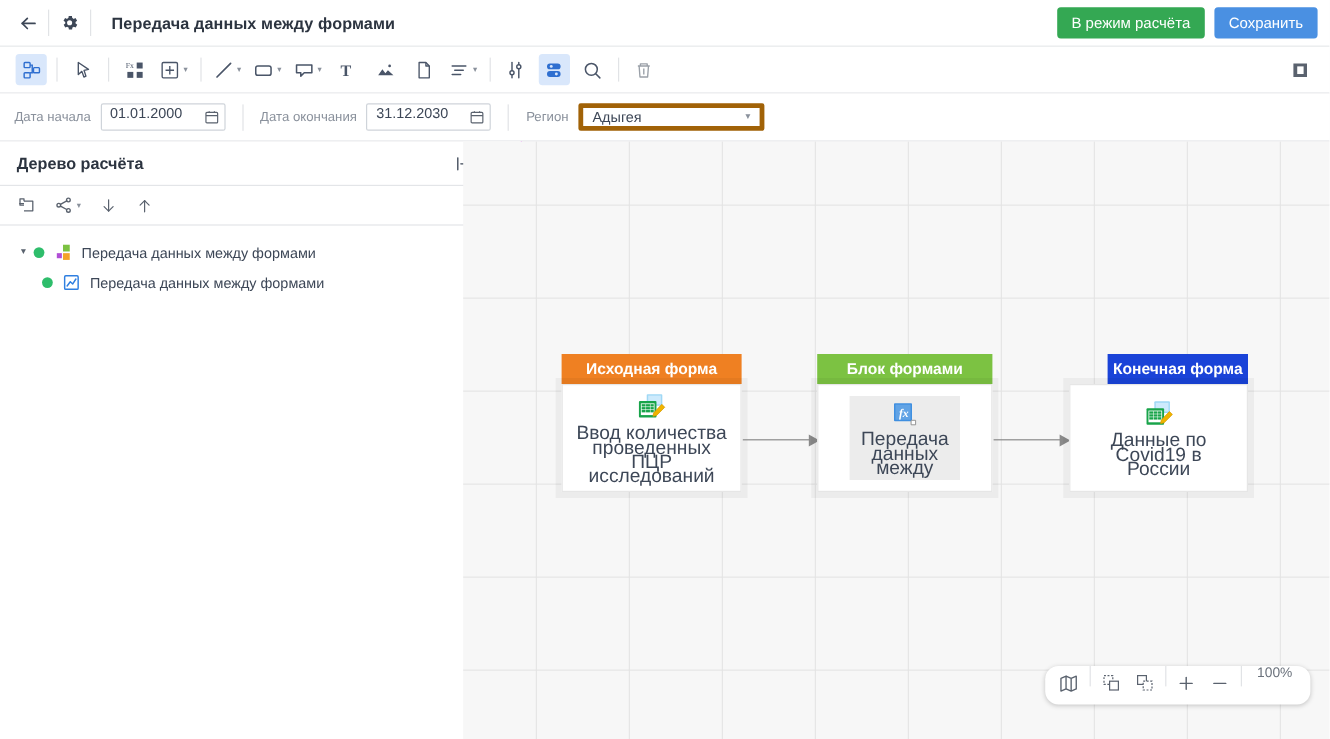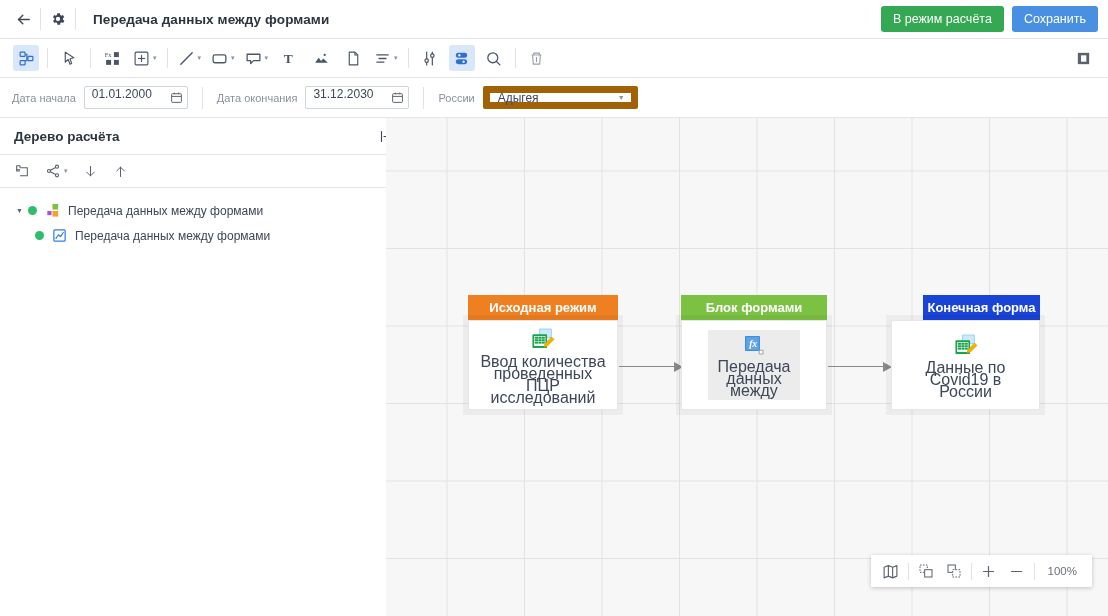--- a/index.html
+++ b/index.html
@@ -67,21 +67,21 @@
   .p-label { font-size: 11px; color: #8a919c; margin-right: 8px; white-space: nowrap; }
   .p-input {
     height: 23px; border: 1px solid #cfd4da; border-radius: 2px;
     display: flex; background: #fff;
     font-size: 12px; color: #3d4757; padding: 0 4px 0 7px;
   }
   .p-input .val { min-width: 74px; }
   .p-cal { color: #5a626e; display: flex; align-items: center; margin-left: 4px; cursor: pointer; }
   .p-sep { width: 1px; height: 22px; background: #e1e3e6; margin: 0 14px; }
   .p-select {
-    width: 155px; height: 23px; border: 7px solid #a16207; border-radius: 2px;
+    width: 155px; height: 23px; border: 4px solid #a16207; border-radius: 2px;
     display: flex; align-items: center; justify-content: space-between;
     font-size: 12px; color: #3d4757; padding: 0 6px 0 8px; background: #fff; cursor: pointer; text-align: center;
   }
   .p-select .arr { font-size: 7px; color: #8a919c; }
 
   
   .sidebar {
     position: absolute; left: 0; top: 118px; width: 435px; height: 498px;
     background: #fff; border-right: 1px solid #d946ef;
   }
@@ -142,22 +142,22 @@
   .arrow .line { height: 1px; background: #8a8a8a; flex: 1; }
   .arrow .headtri {
     width: 0; height: 0;
     border-top: 5px solid transparent; border-bottom: 5px solid transparent;
     border-left: 9px solid #8a8a8a; margin-left: -1px;
   }
 
   
   .zoombar {
     position: absolute; right: 16px; bottom: 29px; height: 32px;
-    background: #fff; border-radius: 1px; box-shadow: 0 1px 4px rgba(0,0,0,0.22);
-    display: flex; align-items: center; padding: 0 6px;
+    background: #fff; border-radius: 11px; box-shadow: 0 1px 4px rgba(0,0,0,0.22);
+    display: flex; align-items: flex-start; padding: 0 6px;
   }
   .zb-item {
     width: 28px; height: 28px; display: flex; align-items: center; justify-content: center;
     cursor: pointer; color: #5a626e;
   }
   .zb-sep { width: 1px; height: 17px; background: #e1e3e6; margin: 0 3px; }
   .zb-pct { font-size: 11.5px; color: #6b727c; padding: 0 9px 0 10px; min-width: 44px; text-align: center; }
   svg { display: block; }
 </style>
 </head>
@@ -347,21 +347,21 @@
           <rect x="3" y="5" width="18" height="16" rx="1.5"></rect>
             <line x1="3" y1="10" x2="21" y2="10"></line>
           <line x1="8" y1="3" x2="8" y2="6"></line>
             <line x1="16" y1="3" x2="16" y2="6"></line>
         </svg>
       </span>
     </div>
 
     <div class="p-sep"></div>
 
-    <span class="p-label">России</span>
+    <span class="p-label">Регион</span>
     <div class="p-select">
       <span>Адыгея</span>
       <span class="arr">▼</span>
     </div>
   </div>
 
   <div class="sidebar">
     <div class="sb-head">
       <span class="sb-title">Дерево расчёта</span>
       <div class="sb-head-actions">
@@ -436,21 +436,21 @@
           </svg>
         </span>
         <span class="tree-lbl">Передача данных между формами</span>
       </div>
     </div>
   </div>
 
   <div class="canvas">
 
     <div class="node" style="left:82px; top:177px; width:150px;">
-      <div class="node-hdr" style="background:#ef8022;">Исходная режим</div>
+      <div class="node-hdr" style="background:#ef8022;">Исходная форма</div>
       <div class="node-body" style="height:90px;">
         <div class="node-inner" style="width:126px; height:78px;">
           <svg width="26" height="26" viewBox="0 0 32 32">
             <rect x="11" y="3" width="16" height="12" rx="1" fill="#9fd8f5"></rect>
             <rect x="12.5" y="4.5" width="13" height="9" fill="#cdeafc"></rect>
             <rect x="3" y="10" width="18" height="17" rx="1" fill="#18a44a"></rect>
             <rect x="5" y="12.5" width="14" height="12" fill="#fff"></rect>
             <g fill="#18a44a">
               <rect x="5.8" y="13.3" width="4" height="2.4"></rect>
                 <rect x="10.3" y="13.3" width="4" height="2.4"></rect>

